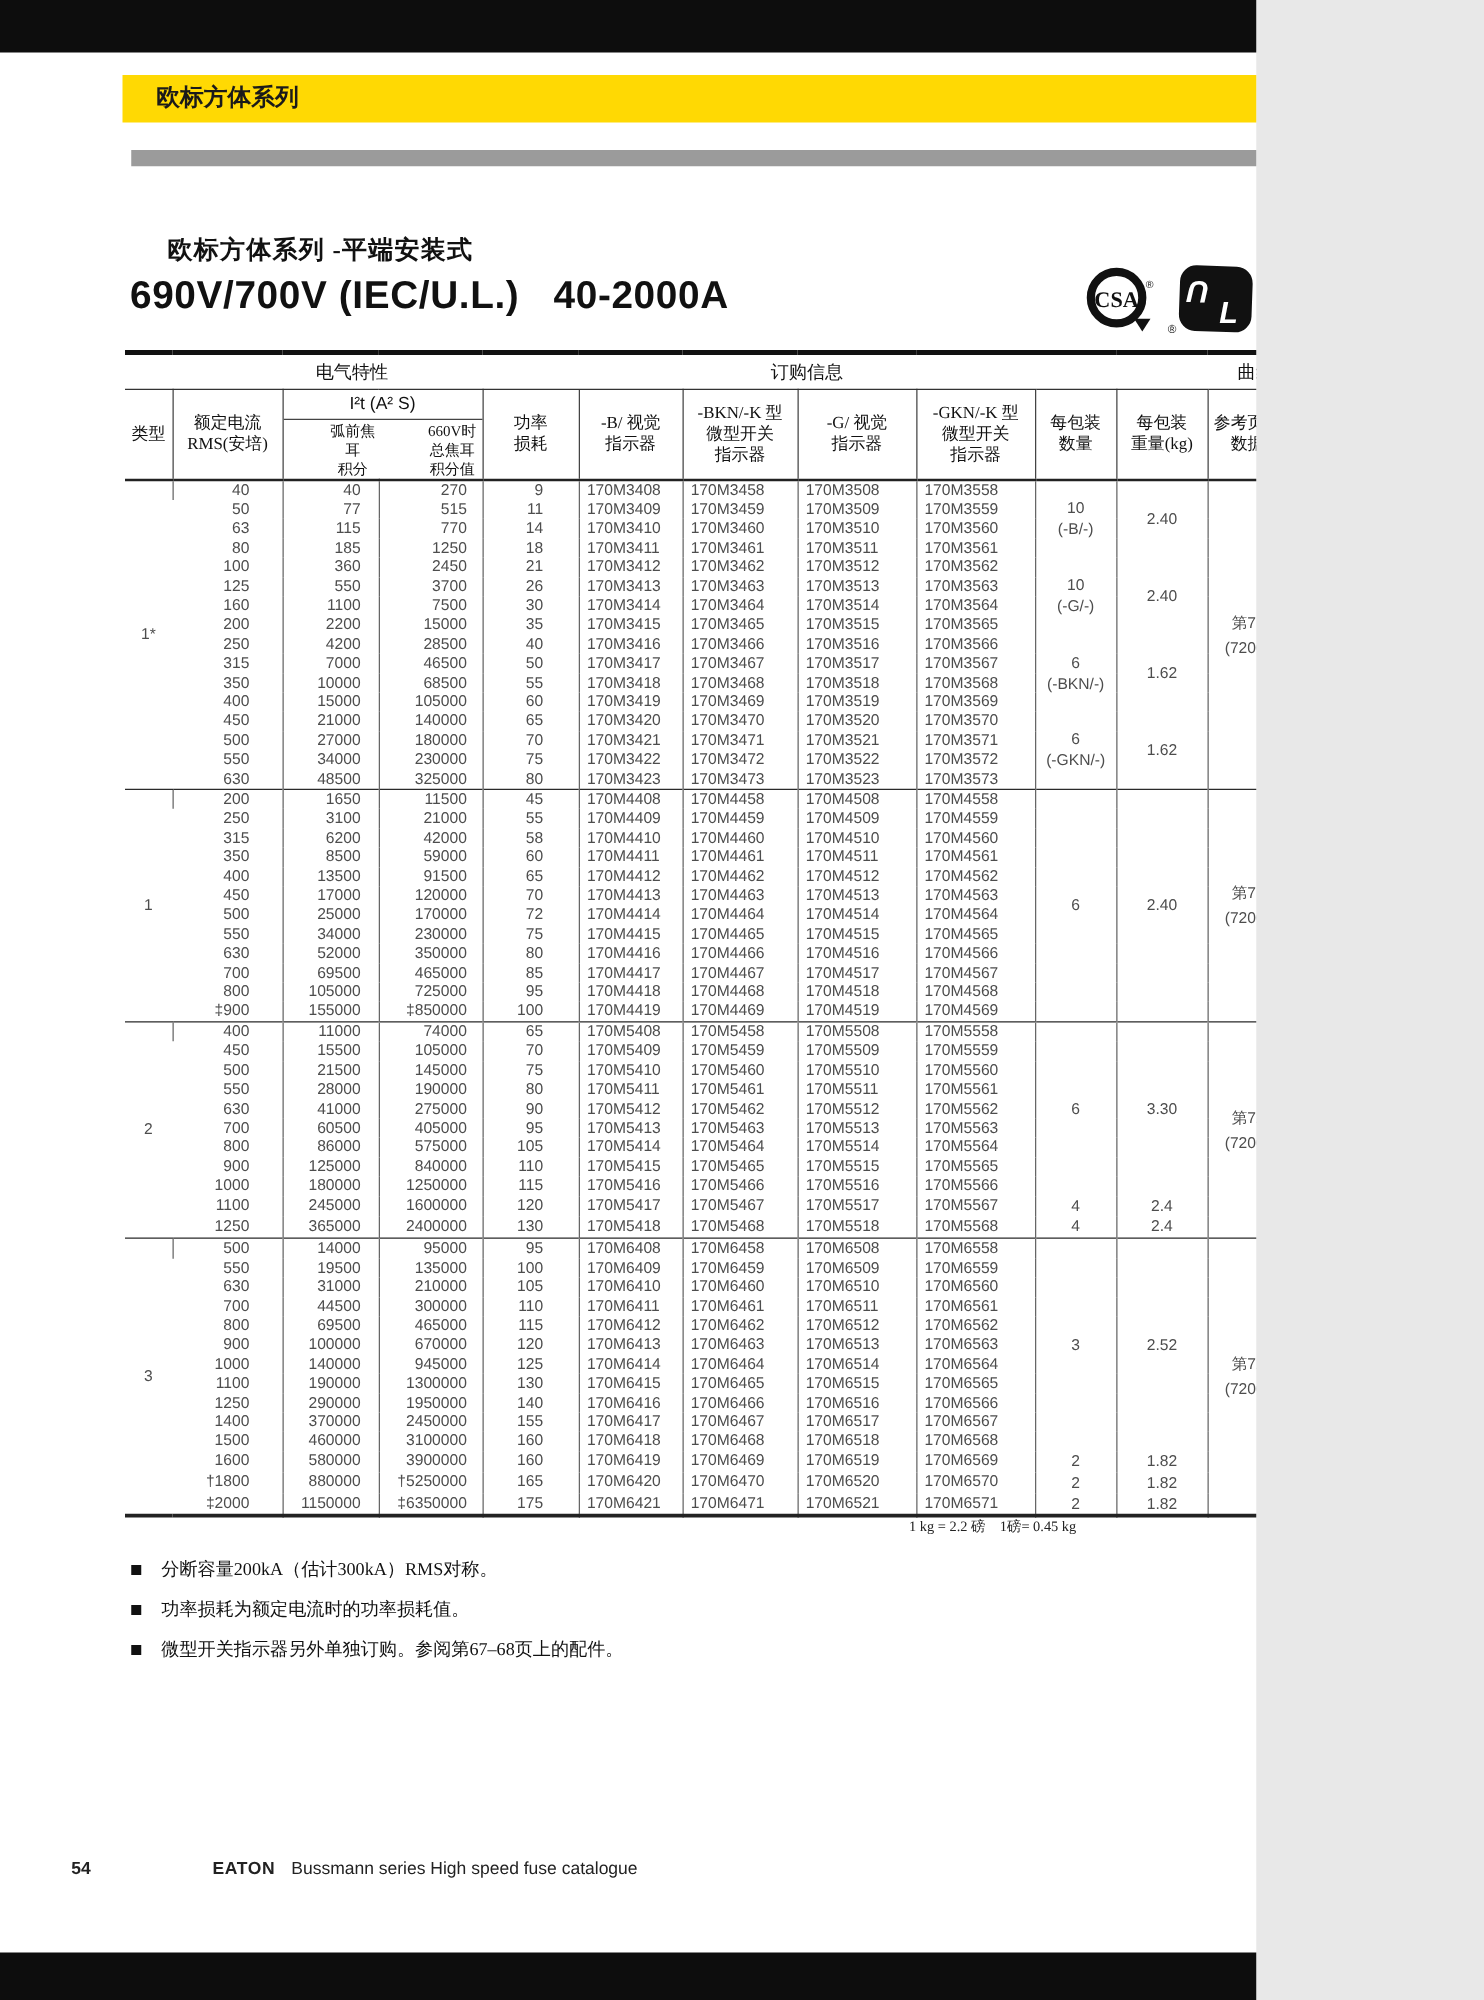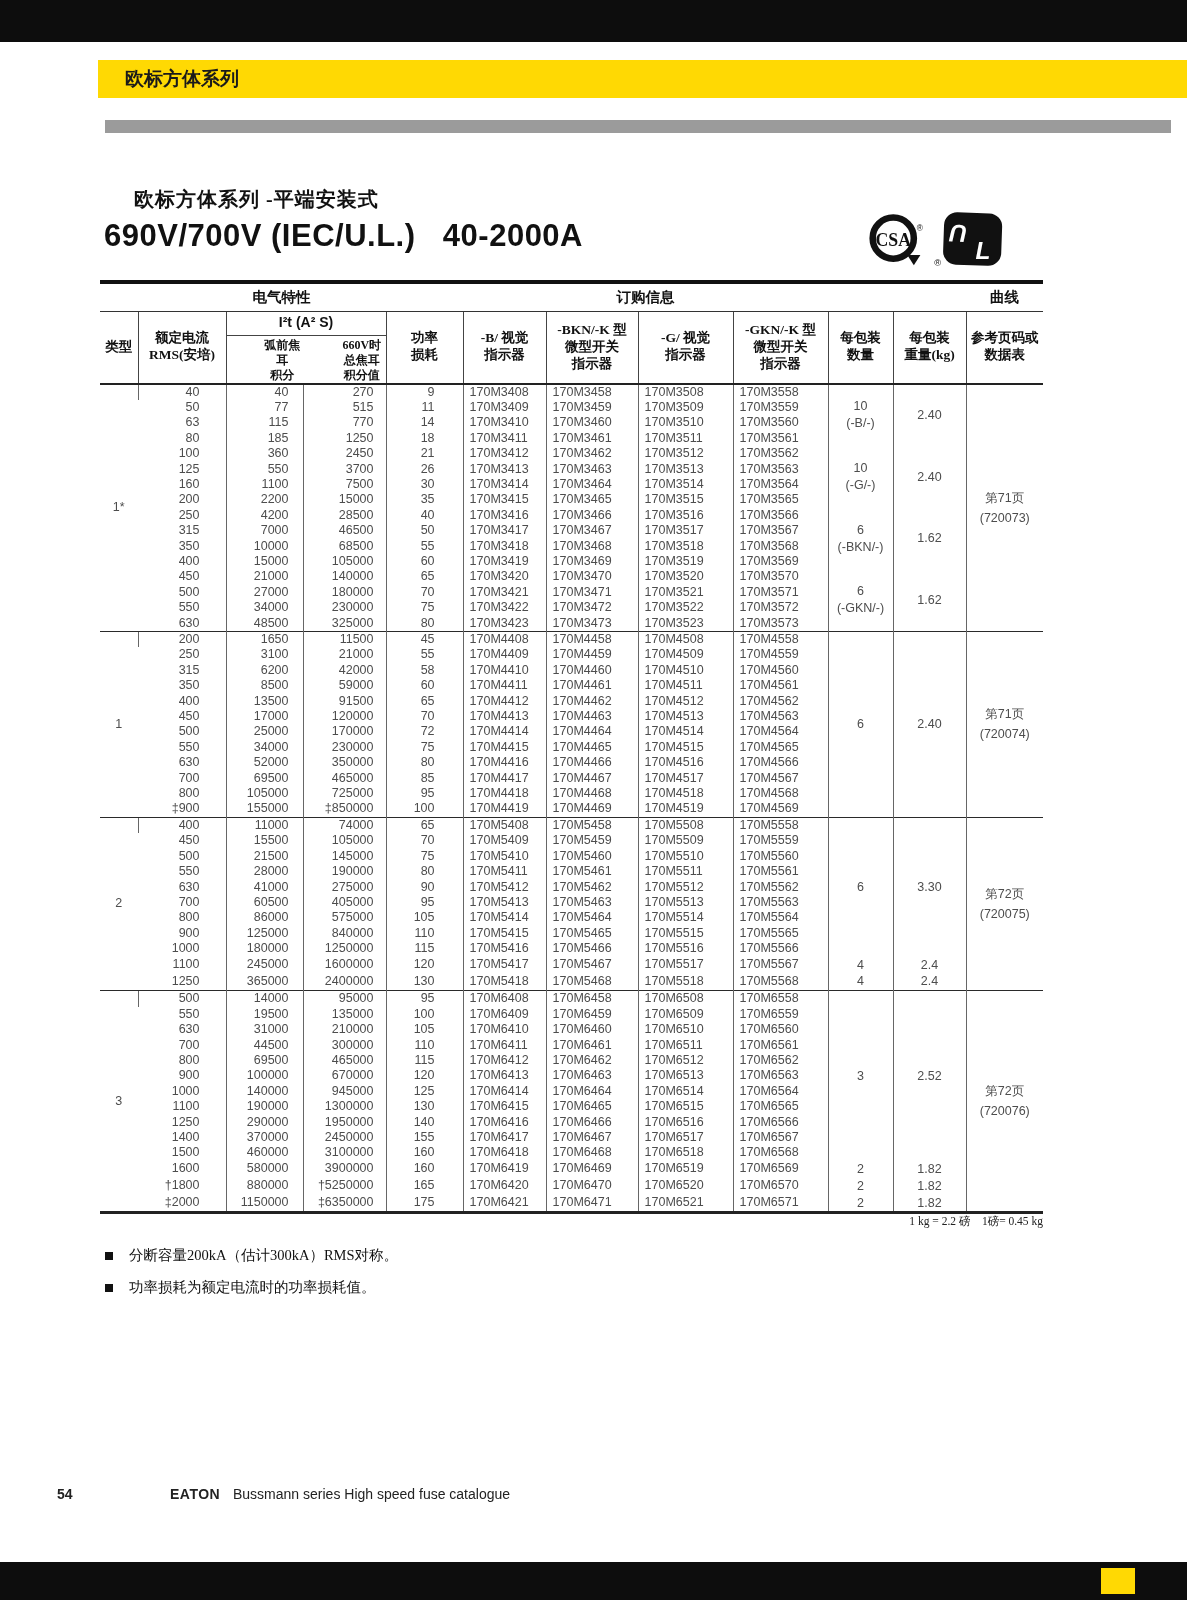--- a/index.html
+++ b/index.html
@@ -1,16 +1,16 @@
 <!DOCTYPE html>
 <html><head>
 <meta charset="utf-8">
 <style>
   html,body{margin:0;padding:0;background:#e8e8e8;}
-  #page{position:relative;width:1187px;height:1600px;background:#ffffff;overflow:hidden;
+  #page{position:relative;width:1005px;height:1600px;background:#ffffff;overflow:hidden;
         font-family:"Liberation Sans",sans-serif;}
   .preline{white-space:pre-line;}
   .pre{white-space:pre;}
 
   
   #top-bar{position:absolute;left:0;top:0;width:1187px;height:42px;background:#0d0d0d;}
   #series-band{position:absolute;left:98px;top:60px;width:1089px;height:38px;background:#ffd903;}
   #series-band span{display:inline-block;padding-left:27px;line-height:38px;font-size:19px;font-weight:bold;
         color:#1a1a1a;font-family:"Liberation Serif",serif;}
   #gray-bar{position:absolute;left:105px;top:120px;width:1066px;height:13px;background:#9b9b9b;}
@@ -20,21 +20,21 @@
   
   #title-block{position:absolute;left:104px;top:186px;color:#111;}
   #title-sub{font-family:"Liberation Serif",serif;font-size:20px;font-weight:bold;letter-spacing:1px;padding-left:30px;}
   #title-main{margin-top:5px;font-size:31px;font-weight:bold;letter-spacing:0.5px;}
   #logos{position:absolute;left:868px;top:210px;display:flex;align-items:center;}
 
   
   #table-wrap{position:absolute;left:100px;top:280px;width:943px;}
   table{width:943px;border-collapse:collapse;table-layout:fixed;border-top:4px solid #111;border-bottom:3px solid #222;}
   td,th{padding:0;margin:0;vertical-align:middle;}
-  thead th{font-family:"Liberation Serif",serif;color:#111;font-weight:bold;text-align:center;}
+  thead th{font-family:"Liberation Serif",serif;color:#111;font-weight:normal;text-align:center;}
   tr.band th{border-bottom:1px solid #333;height:27px;font-size:14.5px;}
   tr.cols th{border-bottom:2px solid #222;height:62px;font-size:13.5px;line-height:1.25;}
   tr.cols th + th{border-left:1px solid #444;}
   .i2t-top{border-bottom:1px solid #444;font-size:14px;padding:2px 0 3px 0;font-family:"Liberation Sans",sans-serif;}
   .i2t-sub{display:flex;font-size:12px;padding-top:2px;}
   .i2t-sub div{flex:1;margin-left:32px;}
   tbody td{font-size:12.5px;color:#4d4d4d;height:15.4px;line-height:15.4px;}
   tbody td + td{border-left:1px solid #666;}
   tbody td:first-child{border-left:none;}
   tr.group-start td{border-top:1.5px solid #2a2a2a;}
@@ -734,20 +734,24 @@
 
   <div id="footnotes">
       <div class="fn">
         <span class="bullet"></span>
         <span>分断容量200kA（估计300kA）RMS对称。</span>
       </div>
       <div class="fn">
         <span class="bullet"></span>
         <span>功率损耗为额定电流时的功率损耗值。</span>
       </div>
+      <div class="fn">
+        <span class="bullet"></span>
+        <span>微型开关指示器另外单独订购。参阅第67–68页上的配件。</span>
+      </div>
     </div>
 
   <div id="footer">
     <span id="page-num">54</span>
     <span id="footer-brand">EATON</span>
     <span id="footer-text">Bussmann series High speed fuse catalogue</span>
   </div>
 
   <div id="bottom-bar">
     <div id="bottom-yellow"></div>

